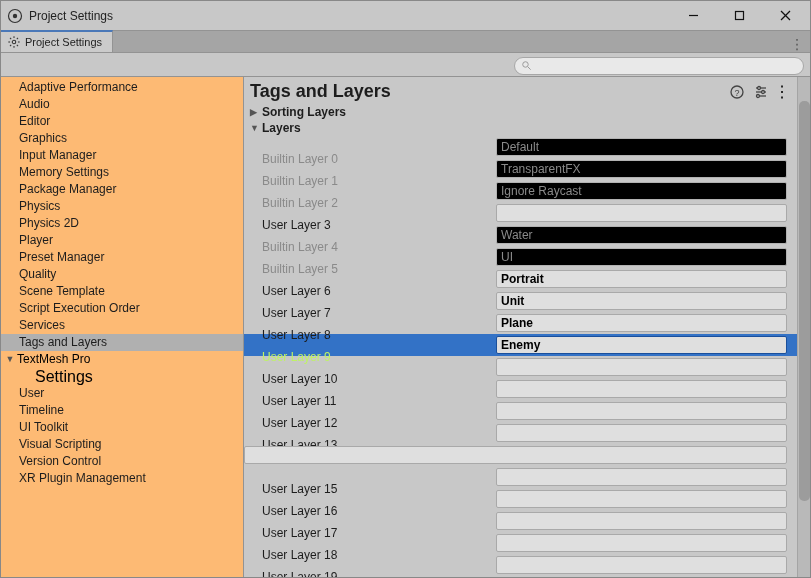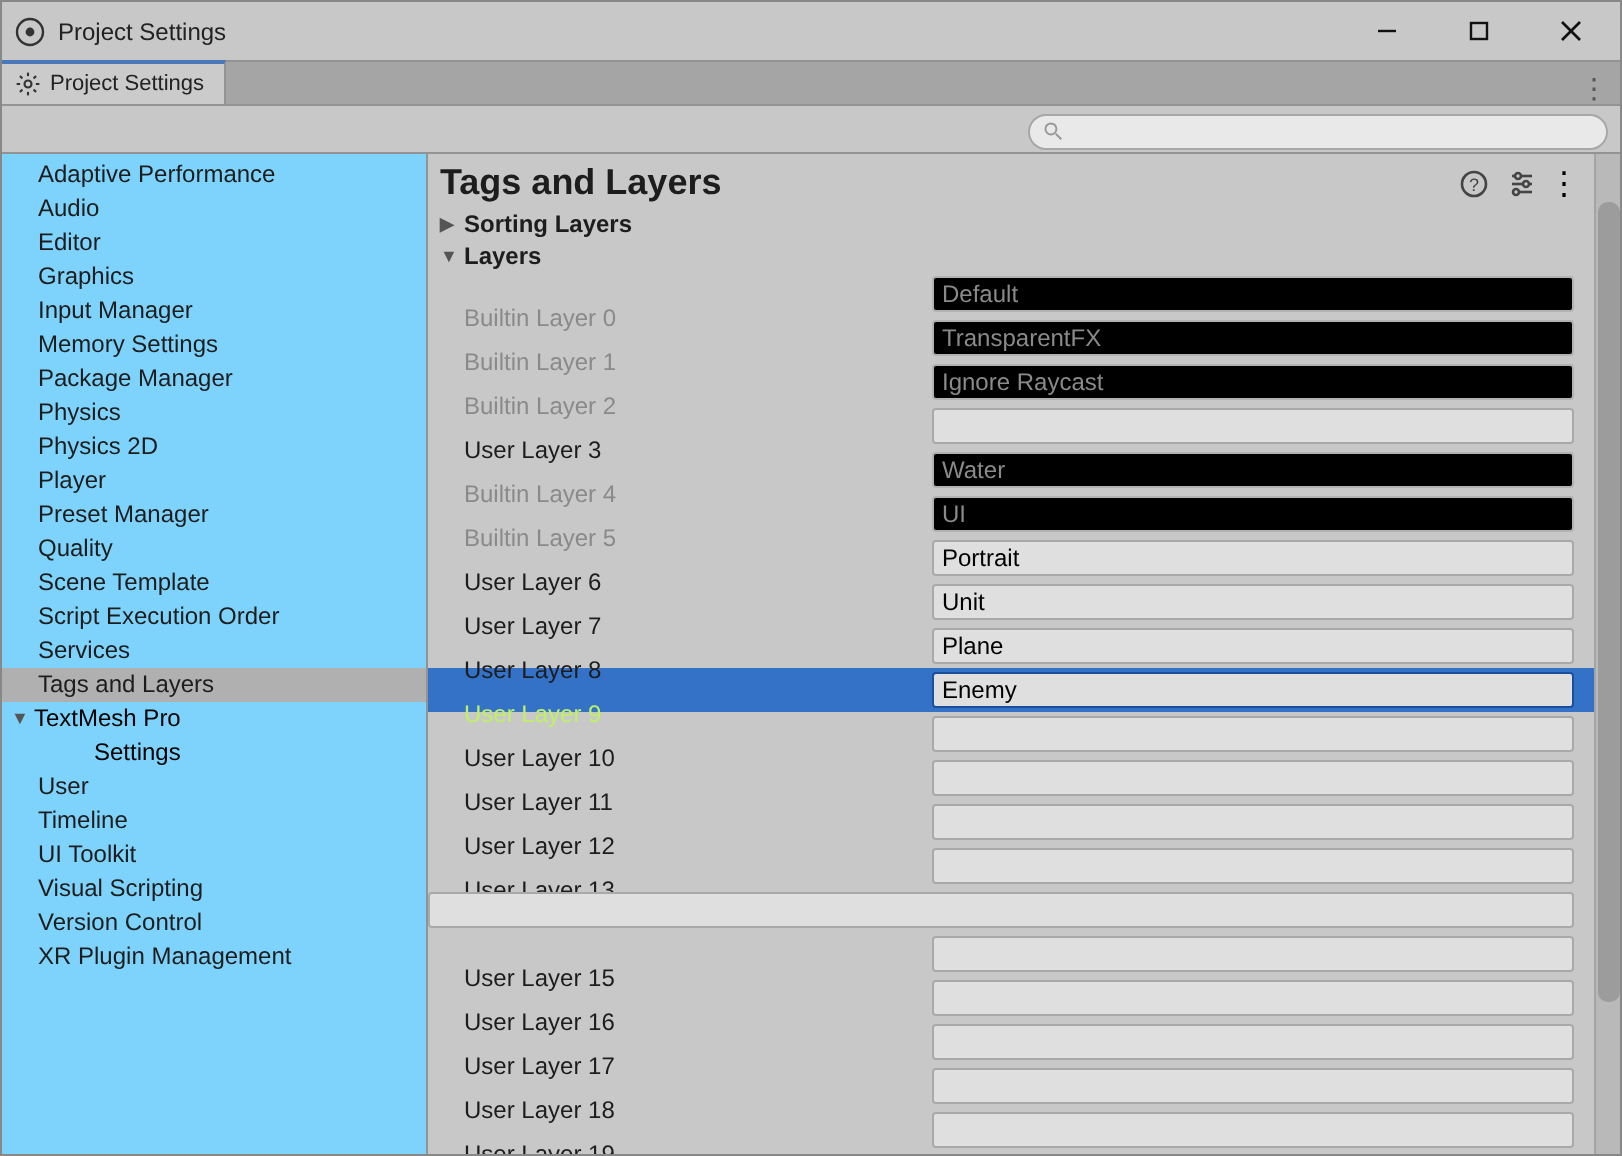--- a/index.html
+++ b/index.html
@@ -16,45 +16,45 @@
 .tabbar .spacer { flex:1; }
 .tabbar .menu { padding: 0 6px; font-size: 14px; color: #555; cursor: default; }
 
 .searchbar { height: 24px; background: #c8c8c8; display: flex; justify-content: flex-end; align-items: center; padding: 2px 6px 0 0; border-bottom: 1px solid #939393; }
 .searchbox { width: 290px; height: 18px; background: #e9e9e9; border: 1px solid #a7a7a7; border-radius: 9px; display: flex; align-items: center; padding: 0 6px; }
 .searchbox svg { width: 11px; height: 11px; opacity: .55; }
 .searchbox input { border: none; background: transparent; outline: none; font-size: 11px; flex: 1; margin-left: 4px; }
 
 .main { display: flex; height: calc(578px - 30px - 22px - 24px - 2px); }
 
-.sidebar { width: 213px; background: #7dd3fc; border-right: 1px solid #939393; overflow-y: auto; padding-top: 2px; }
+.sidebar { width: 243px; background: #fdba74; border-right: 1px solid #939393; overflow-y: auto; padding-top: 2px; }
 .side-item { font-size: 12px; color: #1d1d1d; padding: 1px 0 1px 18px; cursor: default; white-space: nowrap; line-height: 15px; }
 .side-item.selected { background: #b0b0b0; }
 .side-group { display: flex; align-items: center; padding: 1px 0 1px 4px; font-size: 12px; line-height: 15px; gap: 2px; }
 .side-group .tri { width: 10px; text-align: center; font-size: 9px; color: #555; }
-.side-sub { padding-left: 46px; font-size: 12px; line-height: 15px; padding-top:1px; padding-bottom:1px; }
+.side-sub { padding-left: 34px; font-size: 16px; line-height: 15px; padding-top:1px; padding-bottom:1px; }
 
 .content { flex: 1; background: #c8c8c8; position: relative; overflow: hidden; }
 .content-header { display: flex; align-items: center; padding: 4px 10px 2px 6px; }
 .content-header h1 { font-size: 18px; font-weight: 700; color: #1d1d1d; flex: 1; }
 .content-header .hicon { width: 16px; height: 16px; margin-left: 8px; display:flex; align-items:center; justify-content:center; }
 
 .section-hdr { display: flex; align-items: center; padding: 1px 0 1px 6px; font-size: 12px; font-weight: 700; color: #1d1d1d; }
 .section-hdr .tri { width: 12px; font-size: 9px; color: #555; display:inline-block; }
 
 .layers-body { padding: 0 0 0 0; }
 .row { display: flex; align-items: center; height: 22px; }
 .row.selected { background: #3372c6; }
 .row.selected .layer-label { color: #bef264; }
 .layer-label { width: 252px; padding-left: 18px; font-size: 12px; color: #1d1d1d; margin-top: 24px; }
 .layer-label.builtin { color: #8a8a8a; }
 .layer-field { flex: 1; height: 18px; margin-right: 10px; background: #dfdfdf; border: 1px solid #a9a9a9; border-radius: 2px; padding: 0 4px; font-size: 12px; color: #1d1d1d; display: flex; align-items: center; }
 .layer-field.readonly { background: #000000; color: #8a8a8a; border-color: #b2b2b2; }
 .row.selected .layer-field { border: 1px solid #1a4f9b; justify-content: flex-end; }
-.layer-field input { border:none; background:transparent; outline:none; width:100%; font-size:12px; }
+.layer-field input { border:none; background:transparent; outline:none; width:100%; font-size:12px;font-weight:bold; }
 
 .vscroll { position: absolute; right: 0; top: 0; width: 13px; height: 100%; background: #b9b9b9; border-left: 1px solid #a4a4a4; }
 .vscroll .thumb { position: absolute; left: 1px; width: 11px; background: #9c9c9c; border-radius: 5px; }
 
 .content-scroll { position: absolute; left:0; right:13px; top:0; bottom:0; overflow:hidden; }
 </style>
 </head>
 <body>
 
 <div class="titlebar">

